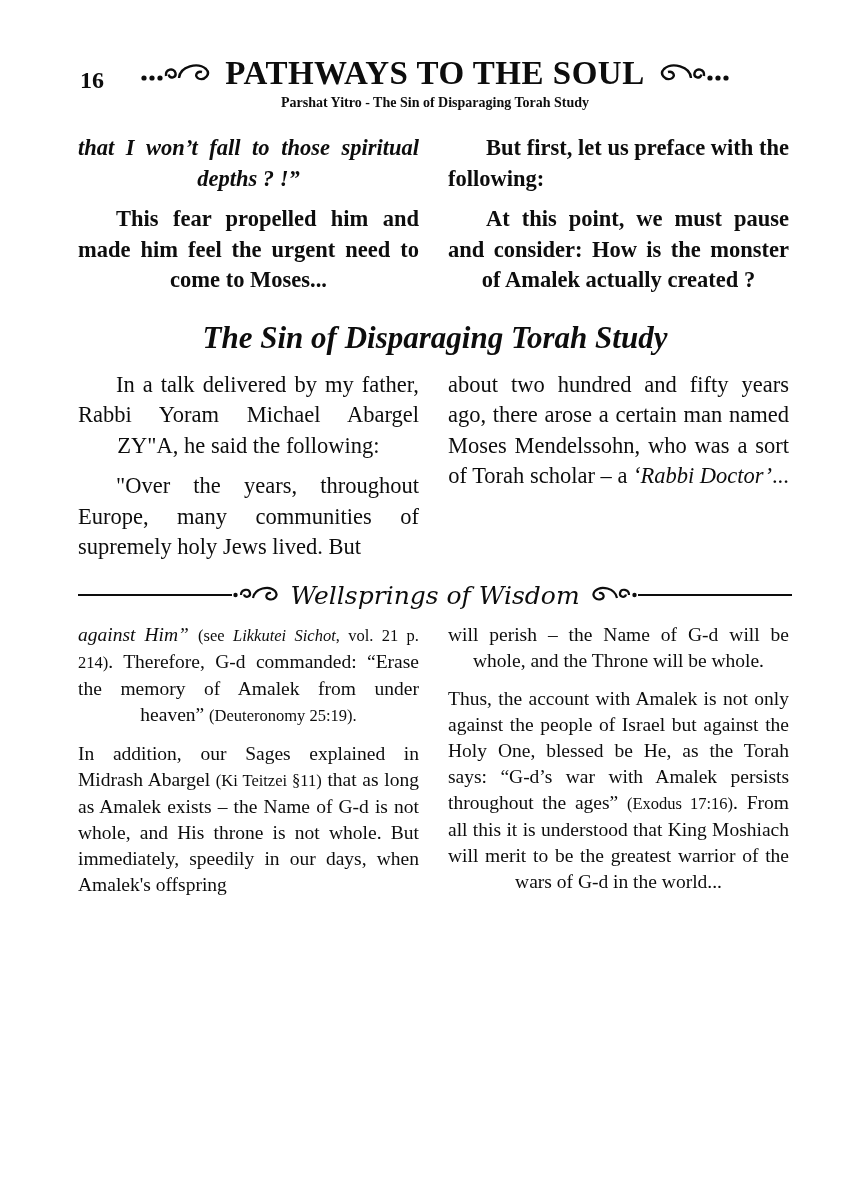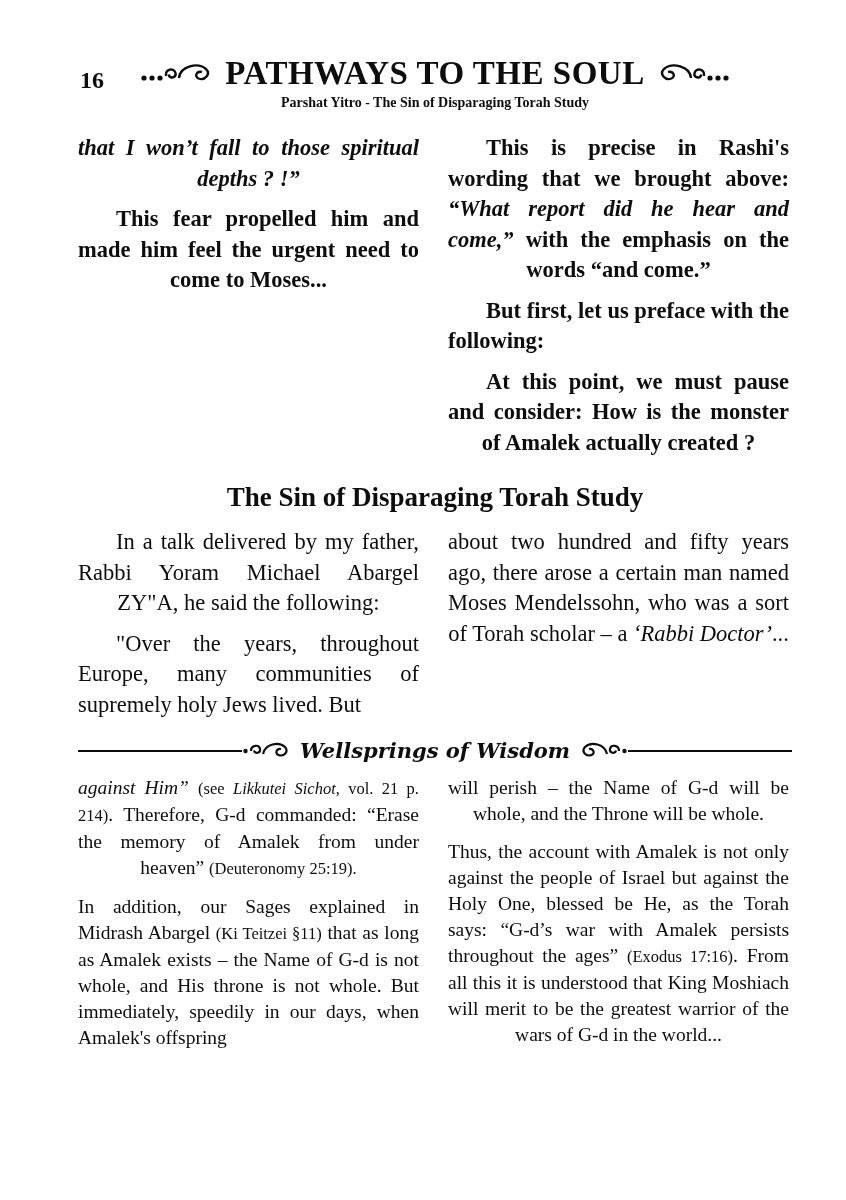--- a/index.html
+++ b/index.html
@@ -26,26 +26,26 @@
   .columns { display:flex; gap:29px; }
   .main-cols { margin-top:22px;font-weight:bold; }
   .col { width:341px; }
   p.para { margin:0 0 10px 0; font-size:22.5px; line-height:30.5px; text-align:justify; text-indent:38px; }
   p.para.no-indent { text-indent:0; }
   p.para.last-center { text-align-last:center; }
   .italic { font-style:italic; }
   .para .small { font-size:18px; }
 
   
-  .section-heading { margin:14px 0 14px 0; text-align:center; font-size:27px; font-weight:bold; }
+  .section-heading { margin:14px 0 14px 0; text-align:center; font-size:31px; font-weight:bold;font-style:italic; }
 
   
   .divider { display:flex; align-items:center; margin:8px 0 12px 0; }
   .divider .line { flex:1; border-top:2px solid #0d0d0d; height:0; }
-  .divider-title { font-size:21px; font-weight:bold; font-style:italic; white-space:nowrap; padding:0 4px;
+  .divider-title { font-size:25px; font-weight:normal; font-style:italic; white-space:nowrap; padding:0 4px;
                    font-family:"DejaVu Serif", serif; }
 
   
   .fn p.para { font-size:19.5px; line-height:26px; margin-bottom:12px; }
   .fn .para .small { font-size:16.5px; }
 </style>
 </head>
 <body>
 
 <div class="page">
@@ -71,21 +71,20 @@
     </div>
     <div class="subtitle">Parshat Yitro - The Sin of Disparaging Torah Study</div>
   </header>
 
   <main class="columns main-cols">
     <div class="col">
         <p class="para no-indent last-center"><span class="italic">that I won’t fall to those spiritual depths ? !”</span></p>
         <p class="para last-center"><span>This fear propelled him and made him feel the urgent need to come to Moses...</span></p>
       </div>
     <div class="col">
-        <p class="para last-center"><span>This is precise in Rashi's wording that we brought above: </span><span class="italic">“What report did he hear and come,”</span><span> with the emphasis on the words “and come.”</span></p>
         <p class="para"><span>But first, let us preface with the following:</span></p>
         <p class="para last-center"><span>At this point, we must pause and consider: How is the monster of Amalek actually created ?</span></p>
       </div>
   </main>
 
   <h2 class="section-heading">The Sin of Disparaging Torah Study</h2>
 
   <div class="columns">
     <div class="col">
         <p class="para last-center"><span>In a talk delivered by my father, Rabbi Yoram Michael Abargel ZY"A, he said the following:</span></p>

